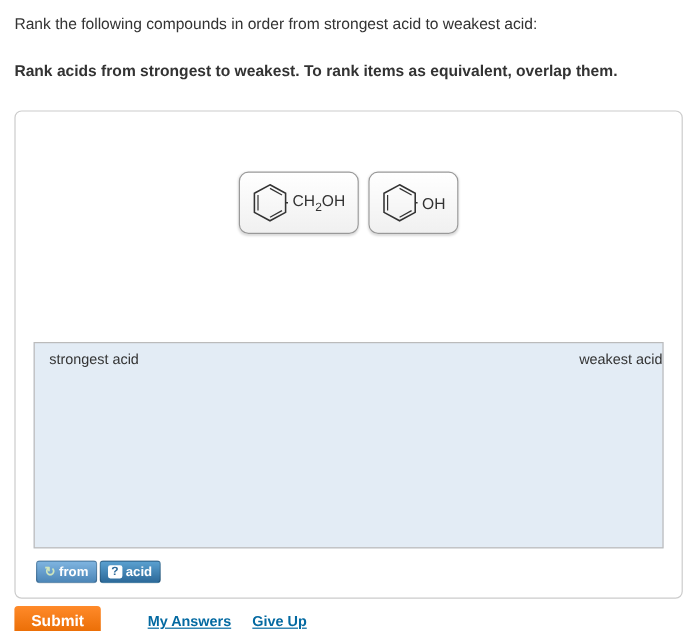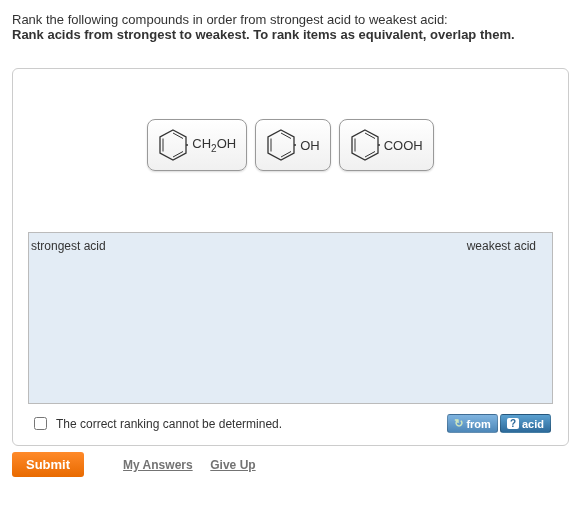--- a/index.html
+++ b/index.html
@@ -6,37 +6,37 @@
     font-family: Arial, Helvetica, sans-serif;
     font-size: 13px;
     color: #333;
     margin: 0;
     padding: 12px;
     background: #fff;
     width: 581px;
     box-sizing: border-box;
   }
   .question-text {
-    margin-bottom: 0;
+    margin-bottom: 24px;
   }
   .instruction {
     font-weight: bold;
     margin-bottom: 26px;
   }
   .work-area {
     border: 1px solid #ccc;
     border-radius: 6px;
     padding: 20px 15px 10px 15px;
     position: relative;
   }
   .items-row {
     display: flex;
     justify-content: center;
     gap: 8px;
-    margin: 30px 0 61px 0;
+    margin: 30px 0 90px 0;
   }
   .item-card {
     border: 1px solid #999;
     border-radius: 8px;
     background: linear-gradient(#fff, #f0f0f0);
     padding: 8px 10px;
     display: flex;
     align-items: center;
     gap: 4px;
     cursor: move;
@@ -60,22 +60,22 @@
     height: 170px;
     position: relative;
     margin-bottom: 6px;
   }
   .zone-label {
     position: absolute;
     top: 6px;
     font-size: 12px;
     color: #333;
   }
-  .zone-label.left { left: 2px; }
-  .zone-label.right { right: 16px; }
+  .zone-label.left { left: 12px; }
+  .zone-label.right { right: 0; }
   .bottom-row {
     display: flex;
     align-items: center;
     justify-content: space-between;
     padding: 4px 2px 2px 2px;
   }
   .checkbox-row {
     display: flex;
     align-items: center;
     gap: 6px;
@@ -121,21 +121,21 @@
     background: linear-gradient(#ff8a2a, #e86a00);
     color: #fff;
     font-weight: bold;
     font-size: 13px;
     border: none;
     border-radius: 3px;
     padding: 5px 14px;
     cursor: pointer;
   }
   .link {
-    color: #737373;
+    color: #0369a1;
     font-size: 12px;
     font-weight: bold;
     text-decoration: underline;
     cursor: pointer;
     margin-right: 14px;
     margin-top: 14px;
   }
 </style>
 </head>
 <body>
@@ -162,43 +162,29 @@
       <svg class="hexagon" viewBox="0 0 30 34">
         <polygon points="15,2 28,9 28,25 15,32 2,25 2,9" fill="none" stroke="#333" stroke-width="1.3"></polygon>
         <line x1="15" y1="5" x2="25" y2="10.5" stroke="#333" stroke-width="1"></line>
         <line x1="25" y1="23.5" x2="15" y2="29" stroke="#333" stroke-width="1"></line>
         <line x1="5" y1="10.5" x2="5" y2="23.5" stroke="#333" stroke-width="1"></line>
         <line x1="28" y1="17" x2="34" y2="17" stroke="#333" stroke-width="1.3"></line>
       </svg>
       <span class="item-label">OH</span>
     </div>
 
-    <div class="item-card">
-      <svg class="hexagon" viewBox="0 0 30 34">
-        <polygon points="15,2 28,9 28,25 15,32 2,25 2,9" fill="none" stroke="#333" stroke-width="1.3"></polygon>
-        <line x1="15" y1="5" x2="25" y2="10.5" stroke="#333" stroke-width="1"></line>
-        <line x1="25" y1="23.5" x2="15" y2="29" stroke="#333" stroke-width="1"></line>
-        <line x1="5" y1="10.5" x2="5" y2="23.5" stroke="#333" stroke-width="1"></line>
-        <line x1="28" y1="17" x2="34" y2="17" stroke="#333" stroke-width="1.3"></line>
-      </svg>
-      <span class="item-label">COOH</span>
-    </div>
 
   </div>
 
   <div class="drop-zone">
     <span class="zone-label left">strongest acid</span>
     <span class="zone-label right">weakest acid</span>
   </div>
 
   <div class="bottom-row">
-    <label class="checkbox-row">
-      <input type="checkbox" style="">
-      <span>The correct ranking cannot be determined.</span>
-    </label>
     <div class="tool-buttons">
       <div class="tool-btn reset-btn">
         <span class="reset-ico">↻</span>
         <span>from</span>
       </div>
       <div class="tool-btn help-btn">
         <span class="help-q">?</span>
         <span>acid</span>
       </div>
     </div>

